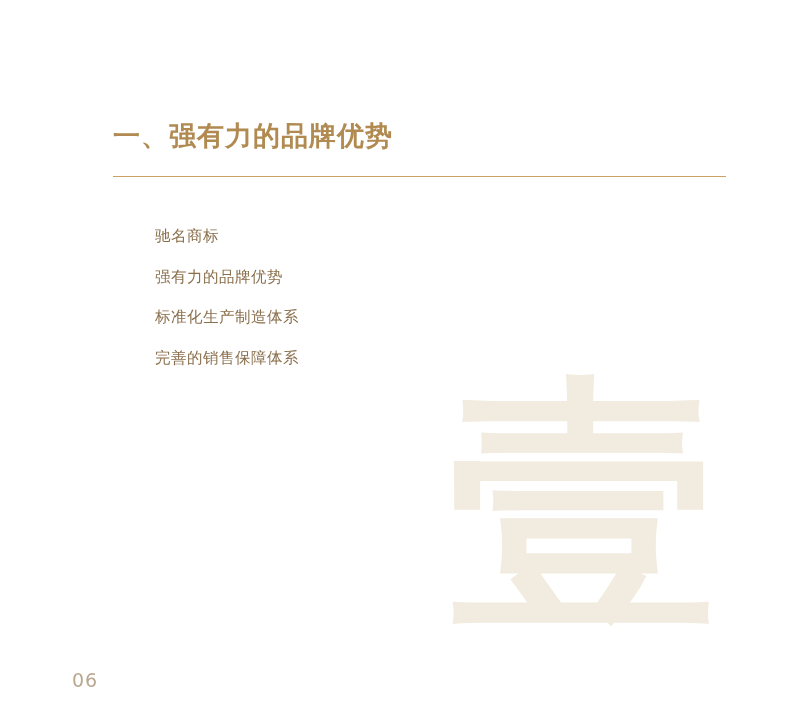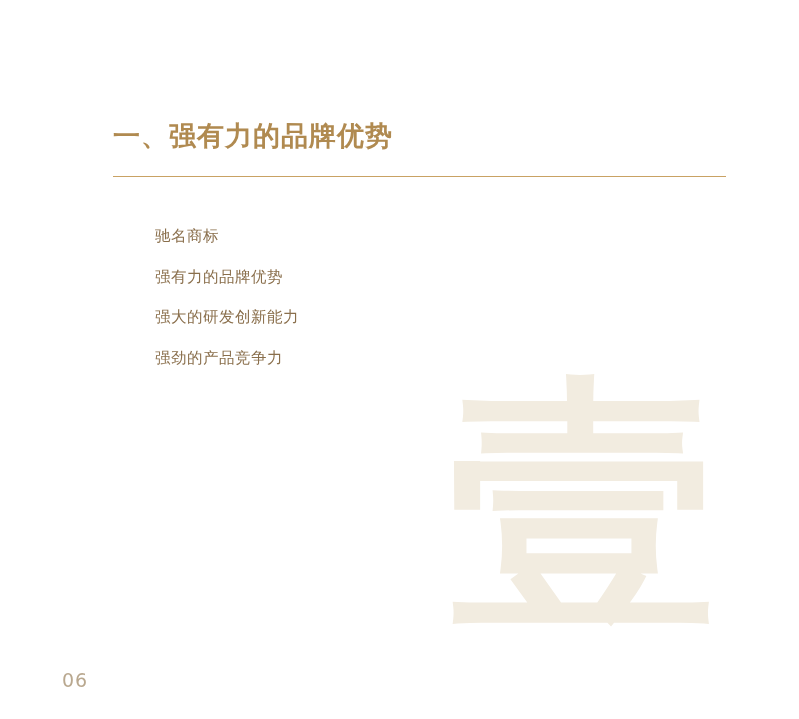--- a/index.html
+++ b/index.html
@@ -62,21 +62,21 @@
   .bullet-list li {
     font-family: "DejaVu Sans", "Liberation Sans", sans-serif;
     font-size: 15.5px;
     color: #8a6f4c;
     line-height: 1;
     margin: 0 0 25px 0;
     letter-spacing: 0.5px;
   }
   .page-number {
     position: absolute;
-    left: 62px;
+    left: 72px;
     bottom: 28px;
     font-family: "DejaVu Sans", "Liberation Sans", sans-serif;
     font-size: 19px;
     color: #b9a88f;
     letter-spacing: 1px;
   }
 </style>
 </head>
 <body>
 
@@ -84,20 +84,20 @@
 
   <div class="watermark">壹</div>
 
   <div class="content">
     <h1 class="section-title">一、强有力的品牌优势</h1>
     <div class="title-rule"></div>
 
     <ul class="bullet-list">
       <li>驰名商标</li>
       <li>强有力的品牌优势</li>
-      <li>强大的研发创新能力</li>
-      <li>强劲的产品竞争力</li>
+      <li>标准化生产制造体系</li>
+      <li>完善的销售保障体系</li>
     </ul>
   </div>
 
   <div class="page-number">06</div>
 
 </div>
 
 </body></html>

